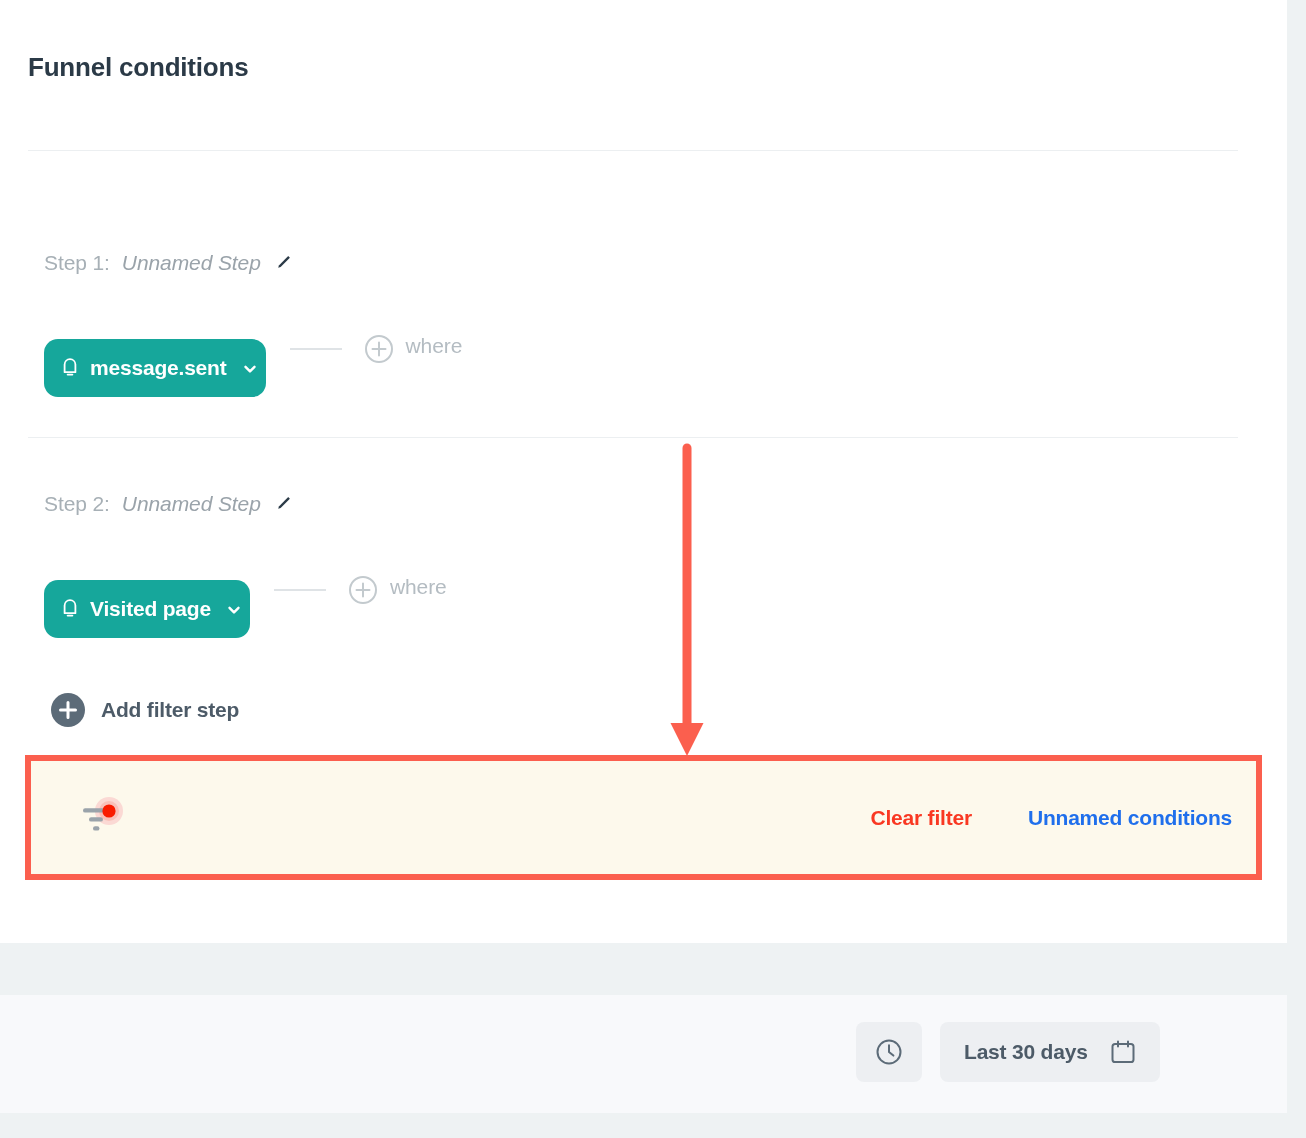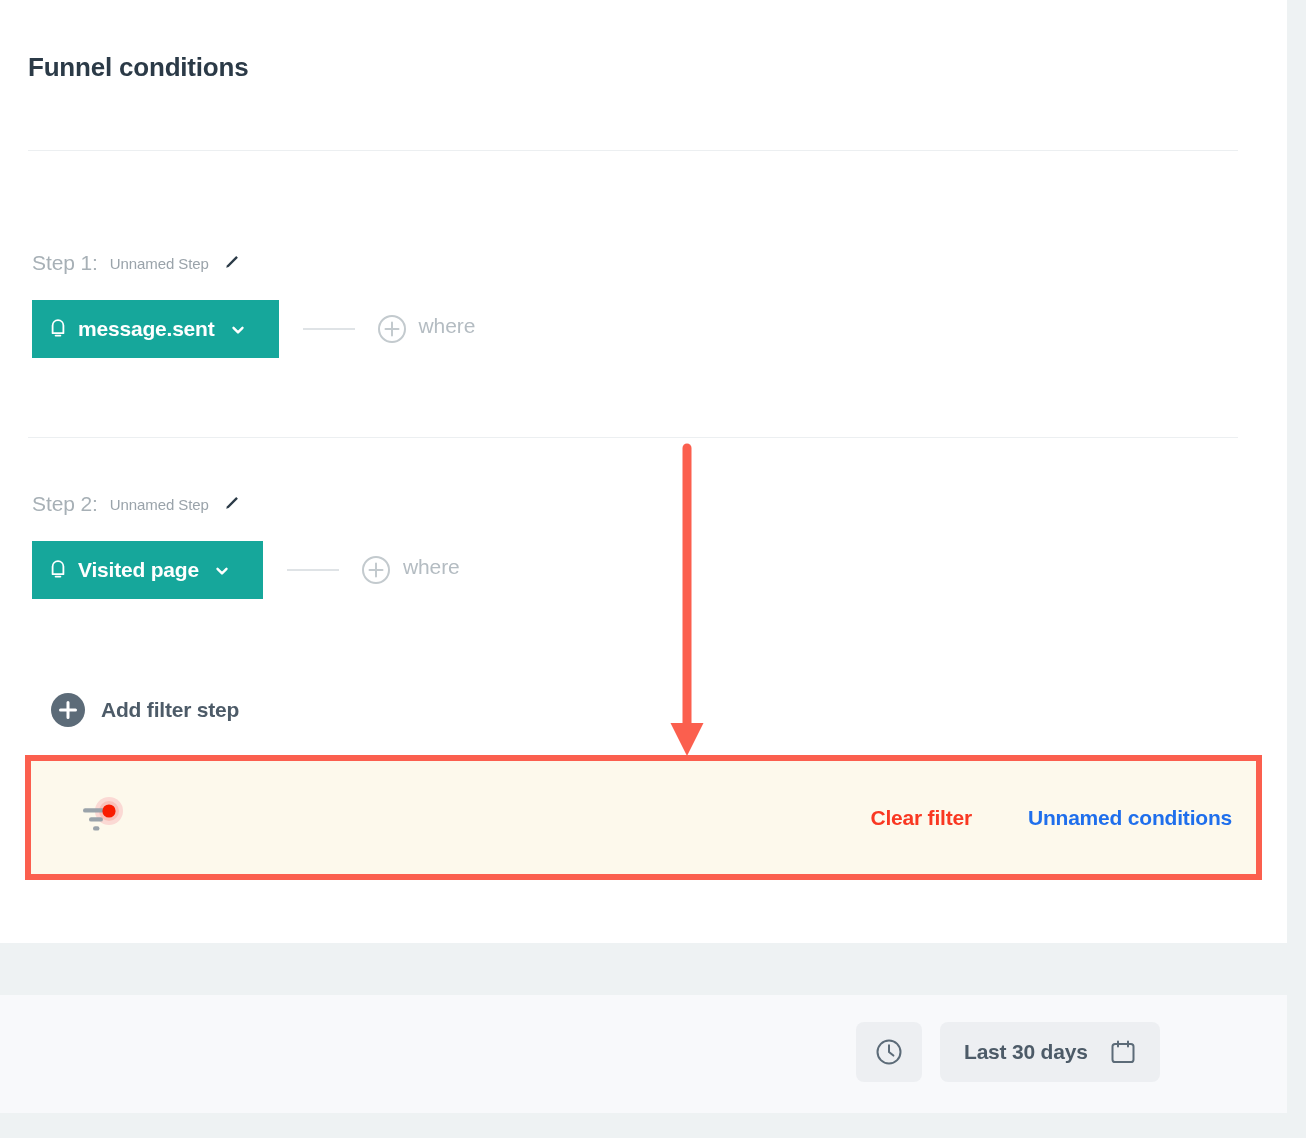--- a/index.html
+++ b/index.html
@@ -39,70 +39,72 @@
     position: absolute;
     left: 28px;
     width: 1210px;
     height: 1px;
     background: #eceff1;
   }
   .divider.d1 { top: 150px; }
   .divider.d2 { top: 437px; }
 
   
-  .step { position: absolute; left: 32px; }
+  .step { position: absolute; left: 44px; }
   .step.s1 { top: 246px; }
   .step.s2 { top: 487px; }
 
   .step-head {
     display: flex;
     align-items: center;
     gap: 12px;
     height: 34px;
   }
   .step-label {
     font-size: 21px;
     font-weight: 400;
     color: #a7b0b6;
     letter-spacing: -0.1px;
   }
   .step-name {
-    font-size: 15px;
+    font-size: 21px;
     font-weight: 400;
     color: #9aa3aa;
     letter-spacing: -0.1px;
+    font-style: italic;
   }
   .pencil-icon {
     width: 20px; height: 20px;
     display: inline-flex;
     align-items: center; justify-content: center;
     cursor: pointer;
   }
 
   .step-row {
     display: flex;
     align-items: center;
     margin-top: 20px;
   }
 
   .event-chip {
     display: inline-flex;
     align-items: center;
     gap: 10px;
     height: 58px;
-    padding: 0 32px 0 16px;
+    padding: 0 7px 0 16px;
     background: #16a79b;
-    border-radius: 0;
+    border-radius: 14px;
     color: #ffffff;
     font-size: 21px;
     font-weight: 700;
     letter-spacing: -0.2px;
     cursor: pointer;
     border: none;
     font-family: "Liberation Sans", sans-serif;
+    margin-top: 39px;
   }
   .bell-icon { width: 20px; height: 22px; display: block; }
   .chev-icon { width: 18px; height: 18px; display: block; margin-left: 4px; }
 
   .connector {
     width: 52px;
     height: 2px;
     background: #dfe3e6;
     margin-left: 24px;
     margin-right: 22px;

